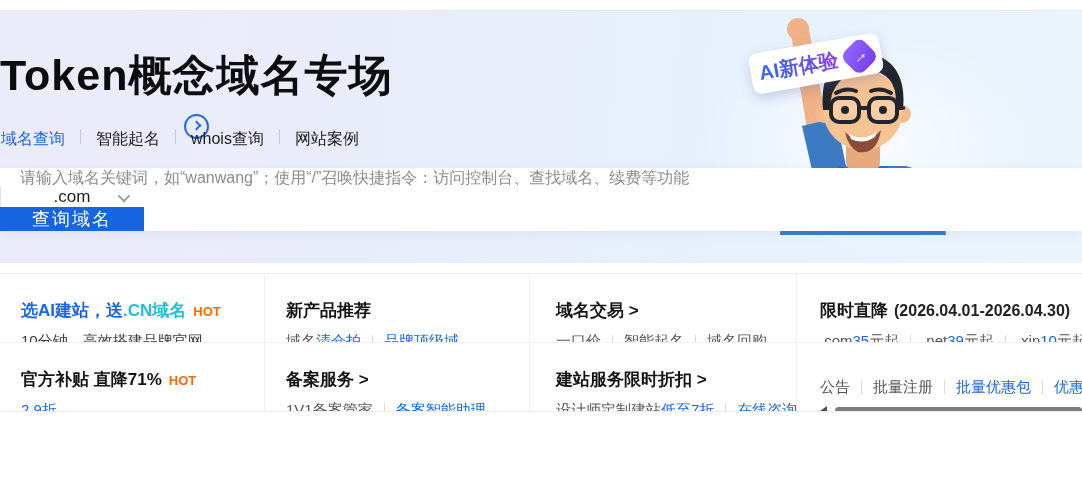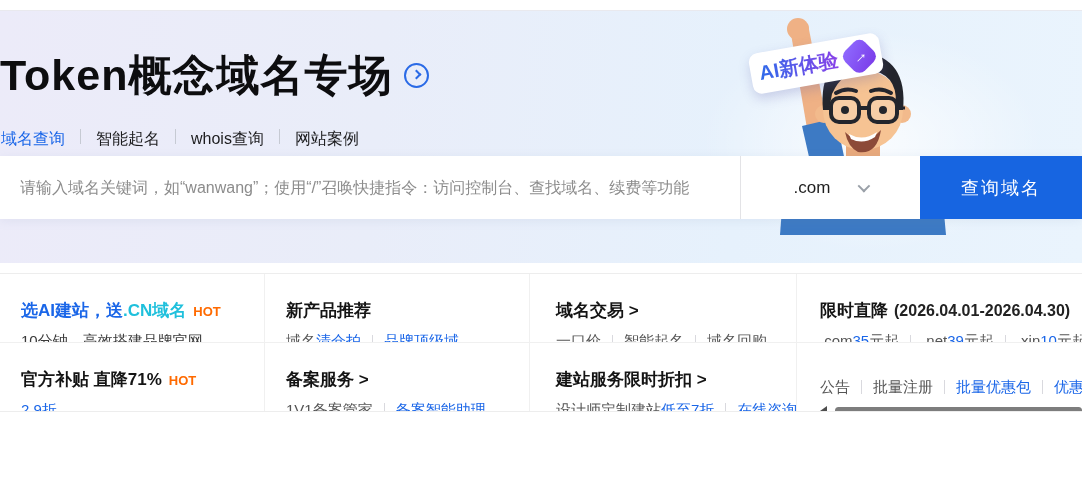--- a/index.html
+++ b/index.html
@@ -7,21 +7,21 @@
     font-family:"Liberation Sans", sans-serif; }
   .stage { position:relative; width:1082px; height:490px; background:#fff; }
 
   
   .hero { position:absolute; left:0; top:10px; width:1082px; height:253px;
     background:linear-gradient(95deg,#ECEBF9 0%,#E9EDF9 35%,#E6F1FC 68%,#EAF4FD 100%);
     border-top:1px solid #e9e9ee; }
   .hero-glow { position:absolute; right:40px; top:20px; width:340px; height:220px;
     background:radial-gradient(closest-side, rgba(255,255,255,.75), rgba(255,255,255,0)); }
 
-  .title-row { position:absolute; left:0px; top:50px; display:flex; align-items:center; gap:12px; z-index:2; }
+  .title-row { position:absolute; left:0px; top:50px; display:flex; align-items:center; gap:12px; z-index:2;flex-direction:column; }
   .page-title { font-size:43px; font-weight:900; color:#0d0d0f; letter-spacing:1px; line-height:1.2; }
   .circle-arrow { width:25px; height:25px; border:2px solid #2a6ae6; border-radius:50%;
     position:relative; cursor:pointer; }
   .circle-arrow i { position:absolute; left:7px; top:6px; width:7px; height:7px;
     border-top:2px solid #2a6ae6; border-right:2px solid #2a6ae6; transform:rotate(45deg); }
 
   .nav { position:absolute; left:1px; top:129px; display:flex; align-items:flex-start; font-size:16px; z-index:2; }
   .nav .nav-item { color:#1c1c1e; cursor:pointer; }
   .nav .nav-item.active { color:#1a66e8; }
   .nav-sep { width:1px; height:15px; background:#c6cad3; margin:0 15px; }
@@ -33,31 +33,31 @@
     display:flex; align-items:center; justify-content:center; gap:7px; z-index:2; cursor:pointer; }
   .sign-text { font-size:20px; font-weight:800;
     background:linear-gradient(90deg,#2f6bea,#8a41e8);
     -webkit-background-clip:text; background-clip:text;
     color:#5a4fe0; -webkit-text-fill-color:transparent; }
   .sign-arrow { width:28px; height:28px; border-radius:8px;
     background:linear-gradient(160deg,#8f6bff,#7a3be8); color:#fff; font-size:16px; font-weight:700;
     display:flex; align-items:center; justify-content:center; transform:rotate(-35deg); }
 
   
-  .searchbar { position:absolute; left:0; top:156px; width:1082px; height:63px; background:#fff;
-    display:flex; align-items:stretch; z-index:5; box-shadow:0 2px 10px rgba(110,130,170,.10); }
+  .searchbar { position:absolute; left:0; top:168px; width:1082px; height:63px; background:#fff;
+    display:flex; align-items:stretch; z-index:5; box-shadow:0 2px 10px rgba(110,130,170,.10);flex-direction:column; }
   .search-input { flex:1; border:none; outline:none; font-size:16px; color:#333;
     padding-left:20px; background:transparent; font-family:"Liberation Sans", sans-serif; }
   .search-input::placeholder { color:#8c8c8c; }
   .tld { width:180px; border-left:1px solid #e3e3e6; display:flex; align-items:center;
     justify-content:center; gap:28px; cursor:pointer; }
   .tld-value { font-size:17px; color:#1f1f1f; }
   .chev-down { width:9px; height:9px; border-right:2px solid #9aa0a8; border-bottom:2px solid #9aa0a8;
     transform:rotate(45deg) translateY(-2px); }
-  .search-btn { width:162px; background:#1765e1; color:#fff; font-size:18px; letter-spacing:2px;
+  .search-btn { width:144px; background:#1765e1; color:#fff; font-size:18px; letter-spacing:2px;
     border:none; display:flex; align-items:center; justify-content:center; cursor:pointer;
     font-family:"Liberation Sans", sans-serif; }
 
   
   .panel { position:absolute; left:0; top:273px; width:1082px; height:139px; background:#fff;
     border-top:1px solid #ededed; border-bottom:1px solid #ededed;
     display:grid; grid-template-columns:265px 265px 267px 285px; grid-template-rows:1fr 1fr; }
   .cell { position:relative; padding:25px 14px 0 21px; border-right:1px solid #f0f0f0;
     border-bottom:1px solid #f0f0f0; overflow:hidden; }
   .cell.col3 { padding-left:26px; }

